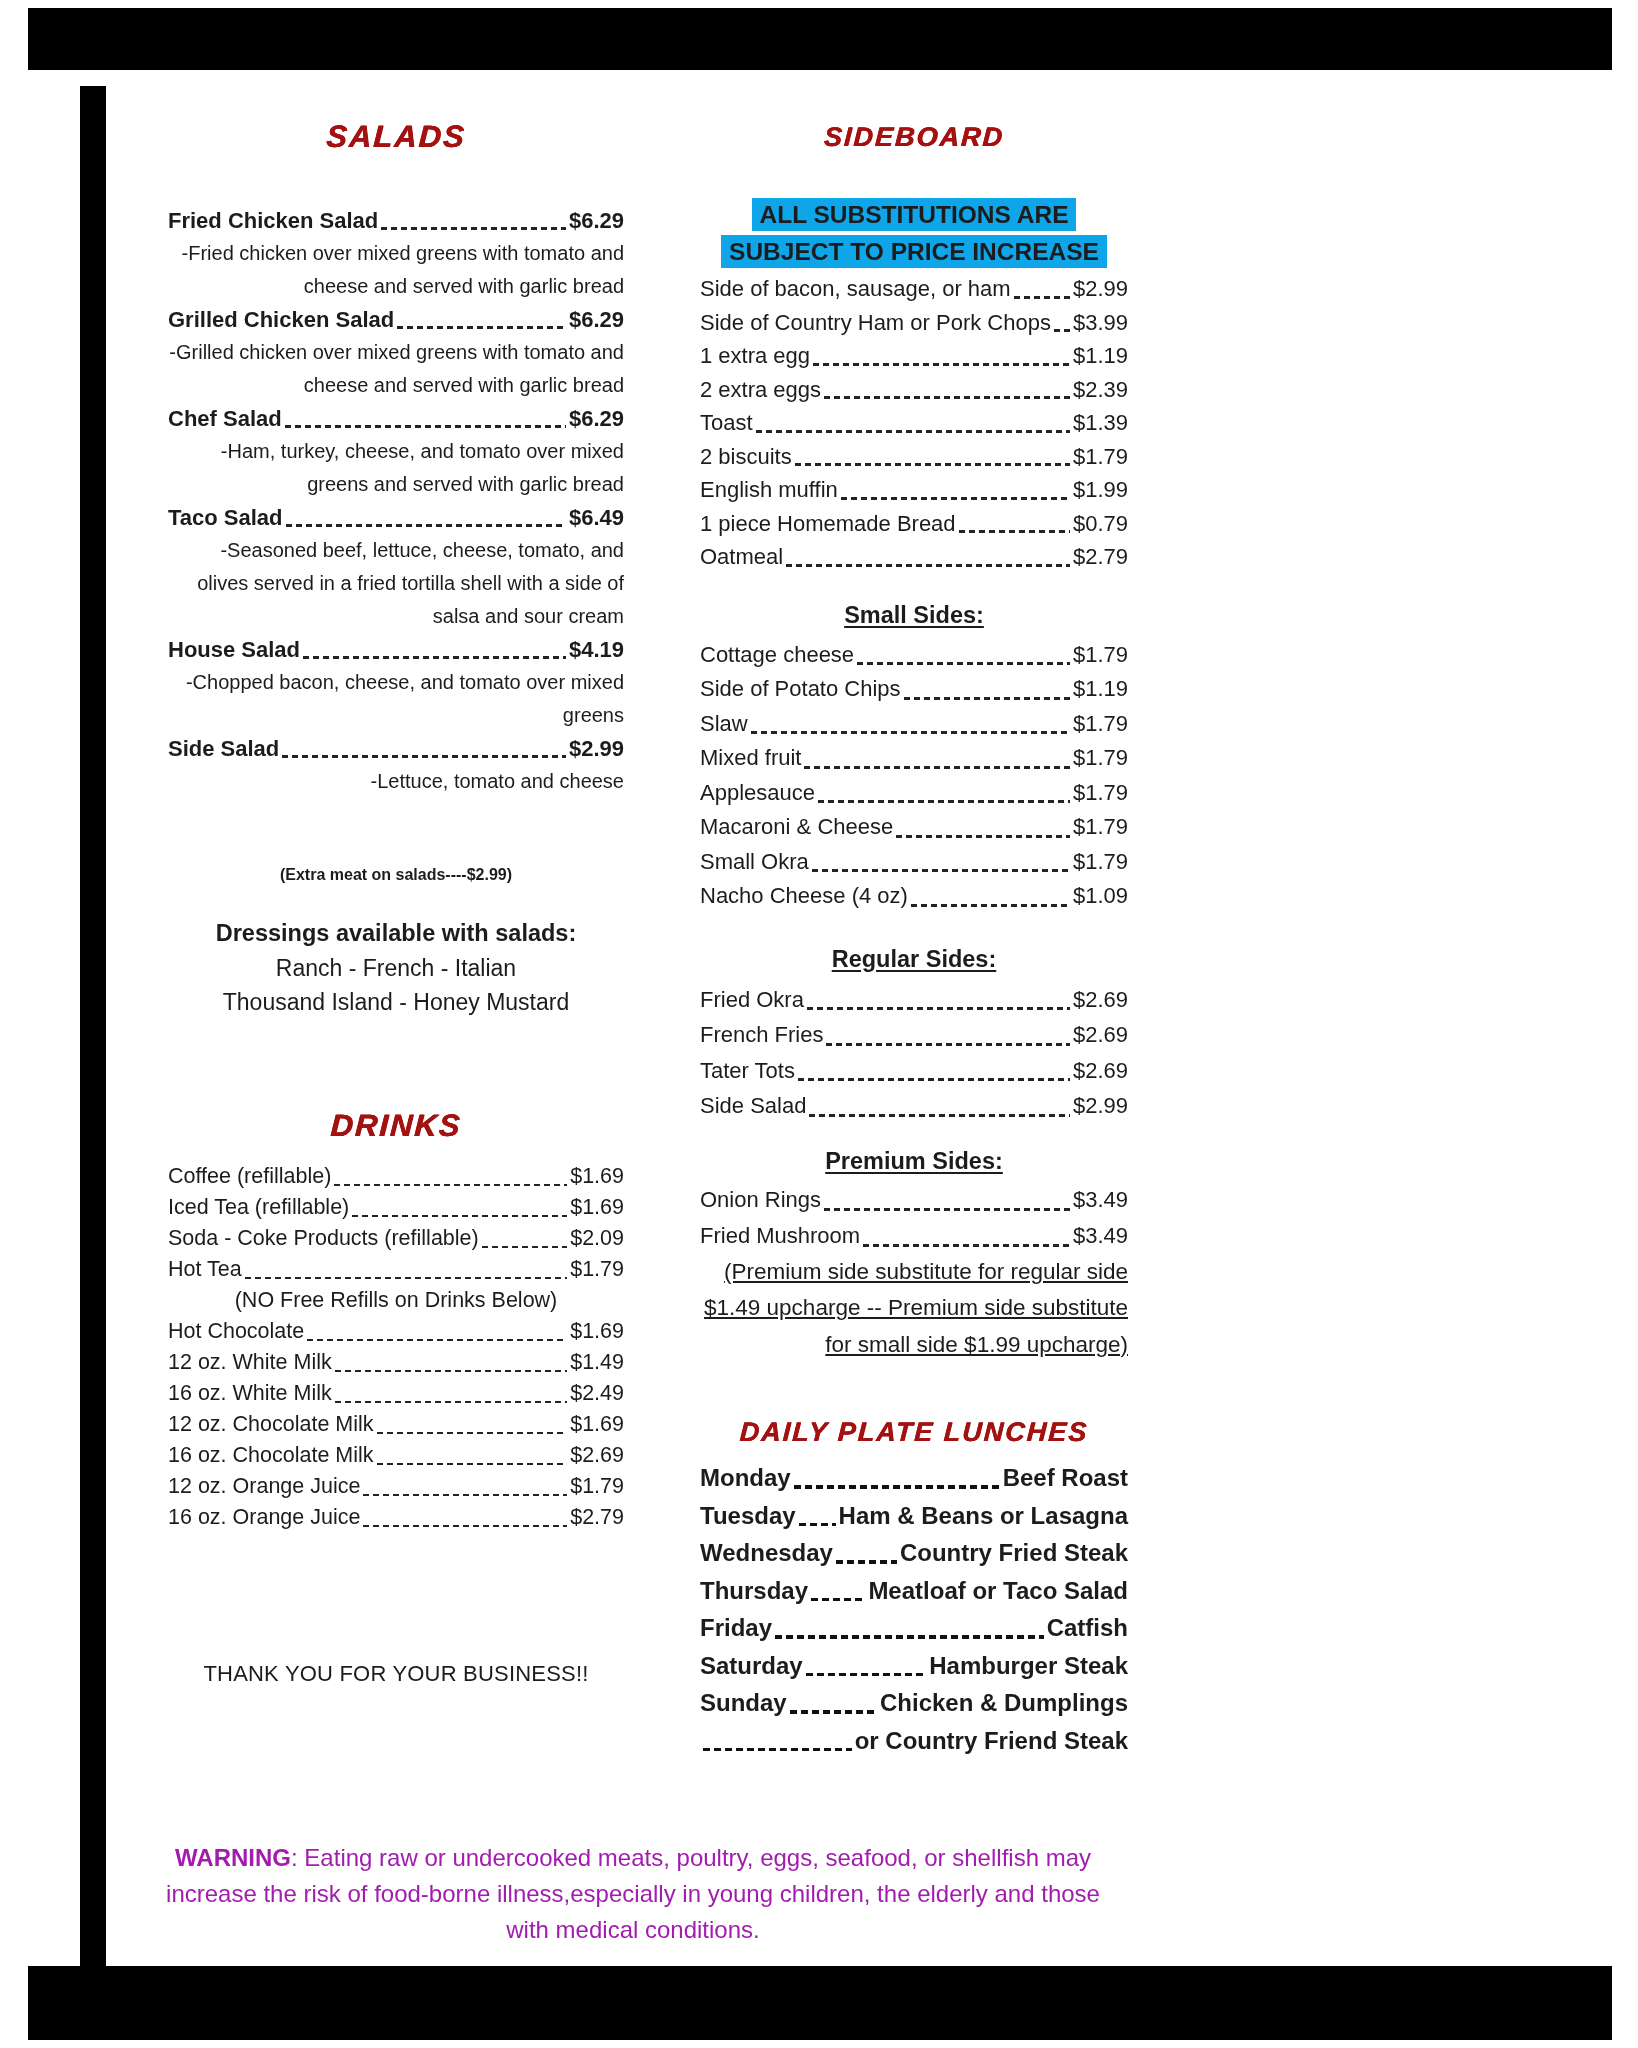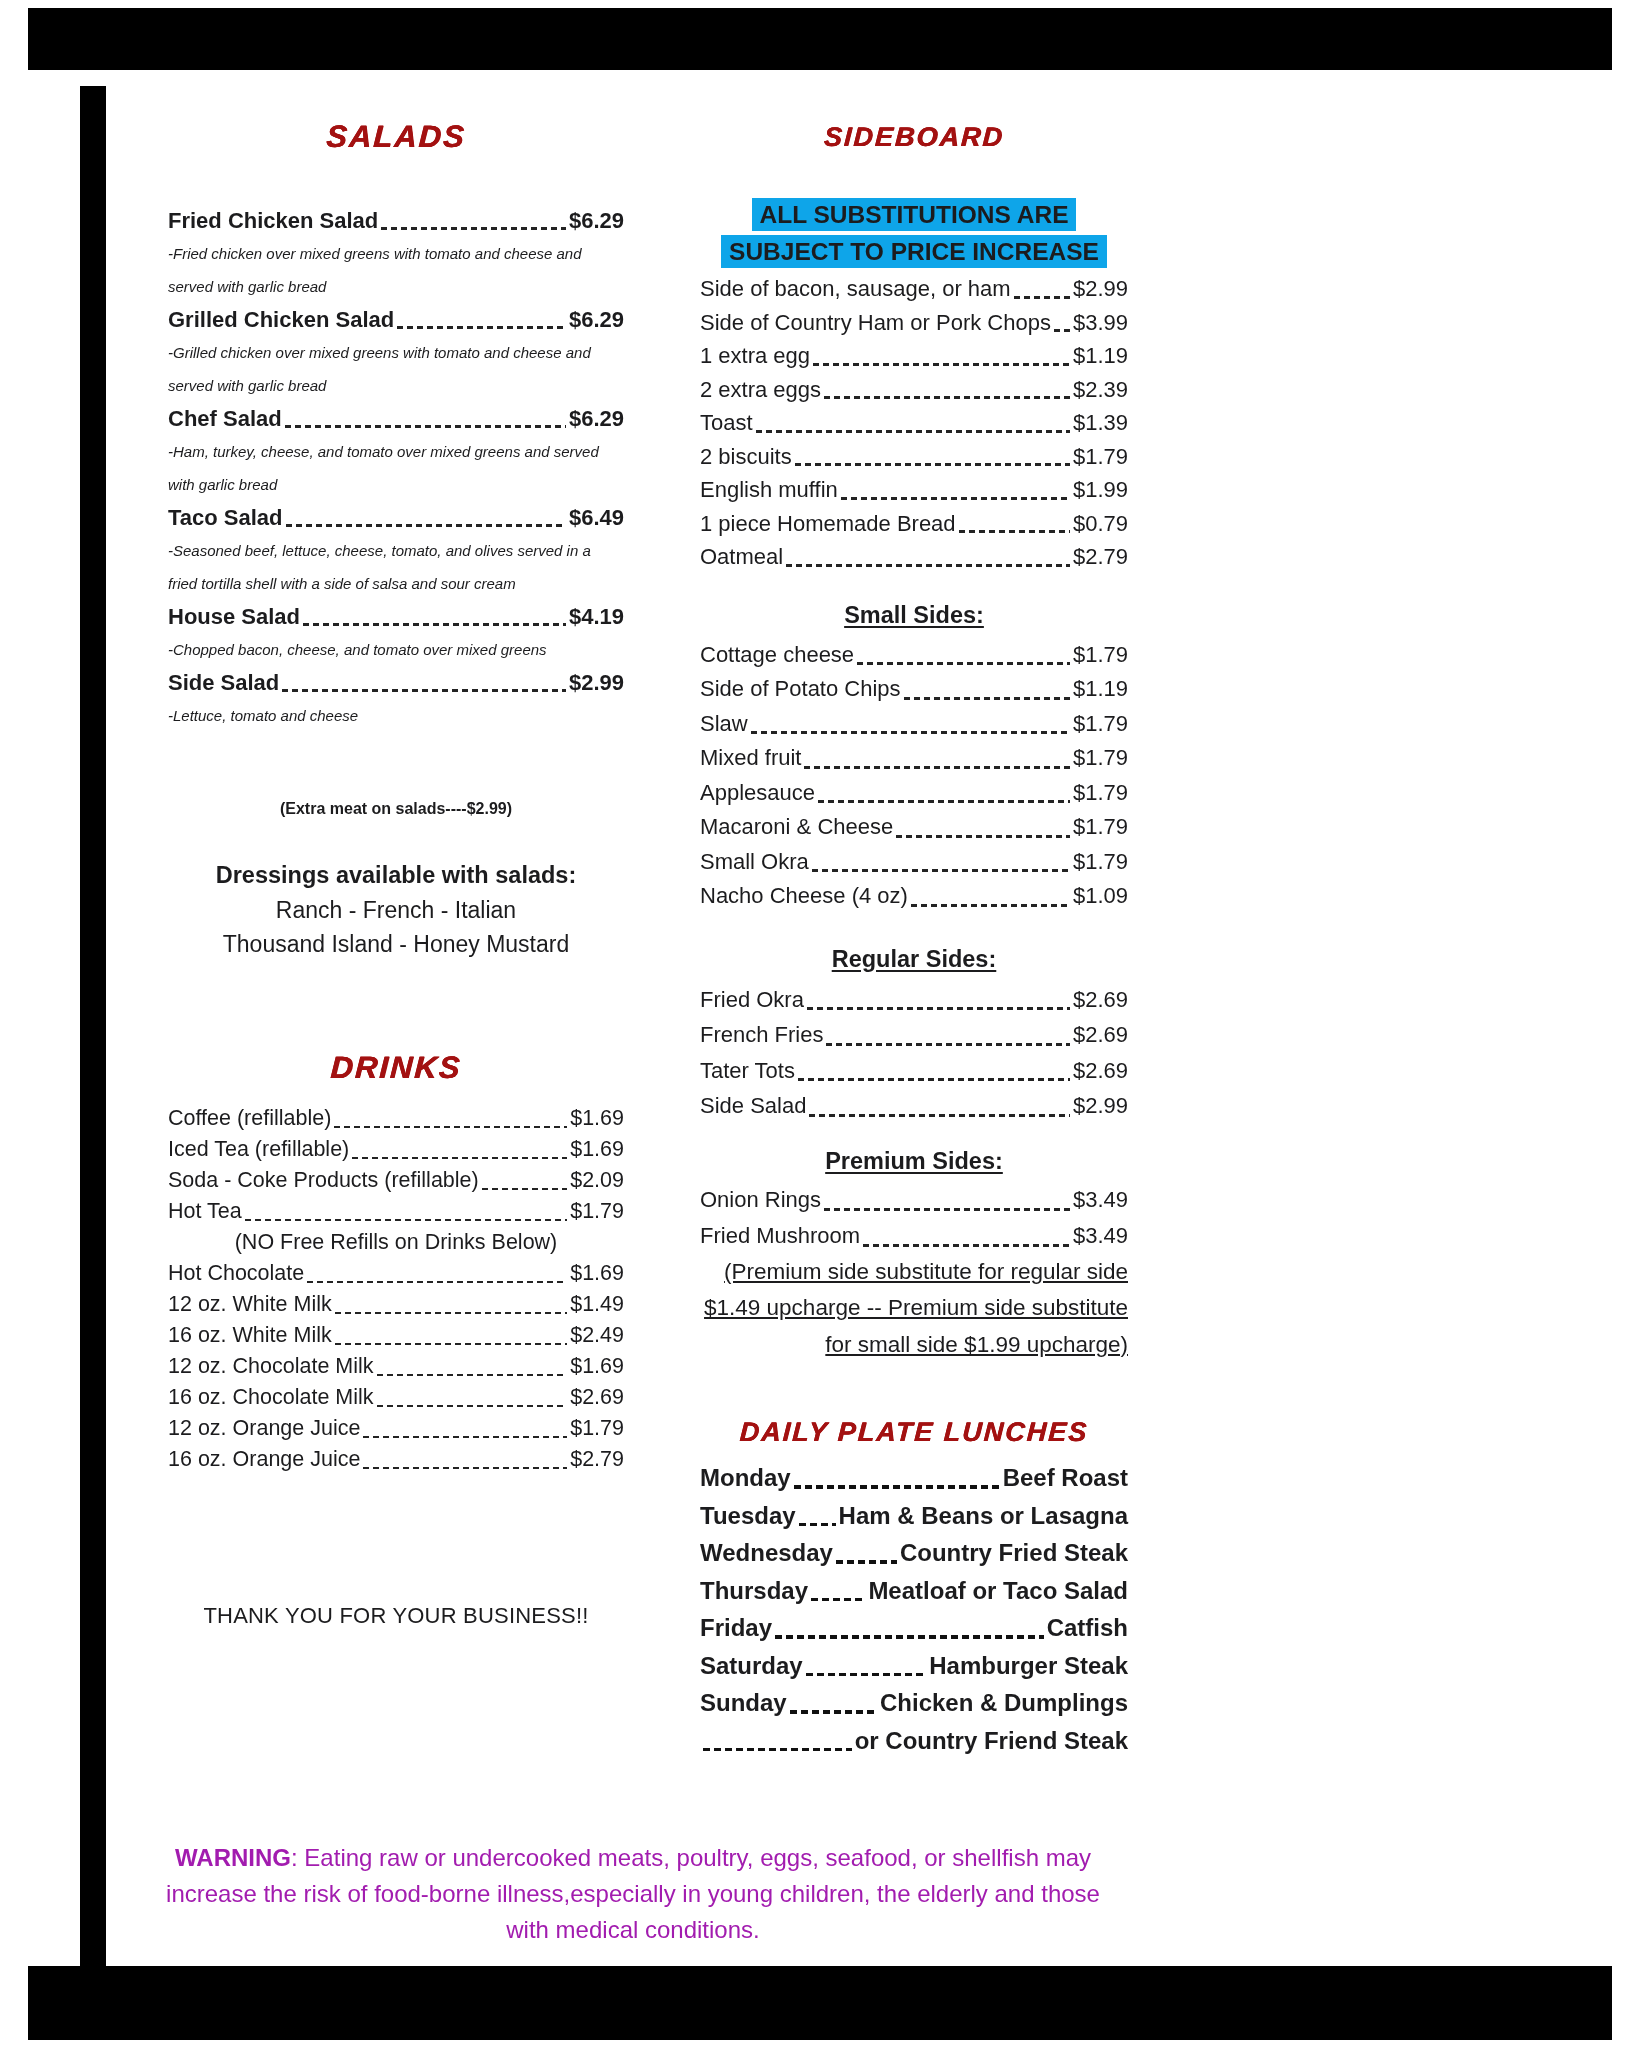--- a/index.html
+++ b/index.html
@@ -26,24 +26,24 @@
   #right-col .menu-title{font-size:27px;}
 
   .row{display:flex;align-items:flex-end;}
   .leader{flex:1;height:3px;margin:0 3px 7px 3px;
     background:repeating-linear-gradient(90deg,#232323 0 6px,transparent 6px 10px);}
   .price{white-space:nowrap;}
 
   
   .salads-list{margin-top:48px;}
   .salad-item .row{font-size:22px;font-weight:bold;line-height:33px;}
-  .desc{font-size:15px;line-height:33px;text-align:left;font-style:italic;}
+  .desc{font-size:20px;line-height:33px;text-align:right;}
 
   .extra-note{margin-top:60px;font-weight:bold;font-size:16px;line-height:33px;text-align:center;}
-  .dressings{margin-top:32px;}
+  .dressings{margin-top:24px;}
   .dressings-title{font-weight:bold;font-size:23.5px;line-height:36px;text-align:center;}
   .dressings-line{font-size:23px;line-height:34px;text-align:center;}
 
   .drinks-title{margin-top:88px;}
   .drinks-list{margin-top:16px;}
   .drinks-list .row{font-size:21.5px;line-height:31px;}
   .drinks-list .leader{height:2.5px;margin-bottom:6px;}
   .note-row{font-size:21.5px;line-height:31px;text-align:center;}
   .thanks{margin-top:126px;font-size:22px;line-height:30px;text-align:center;letter-spacing:0.2px;}
 

